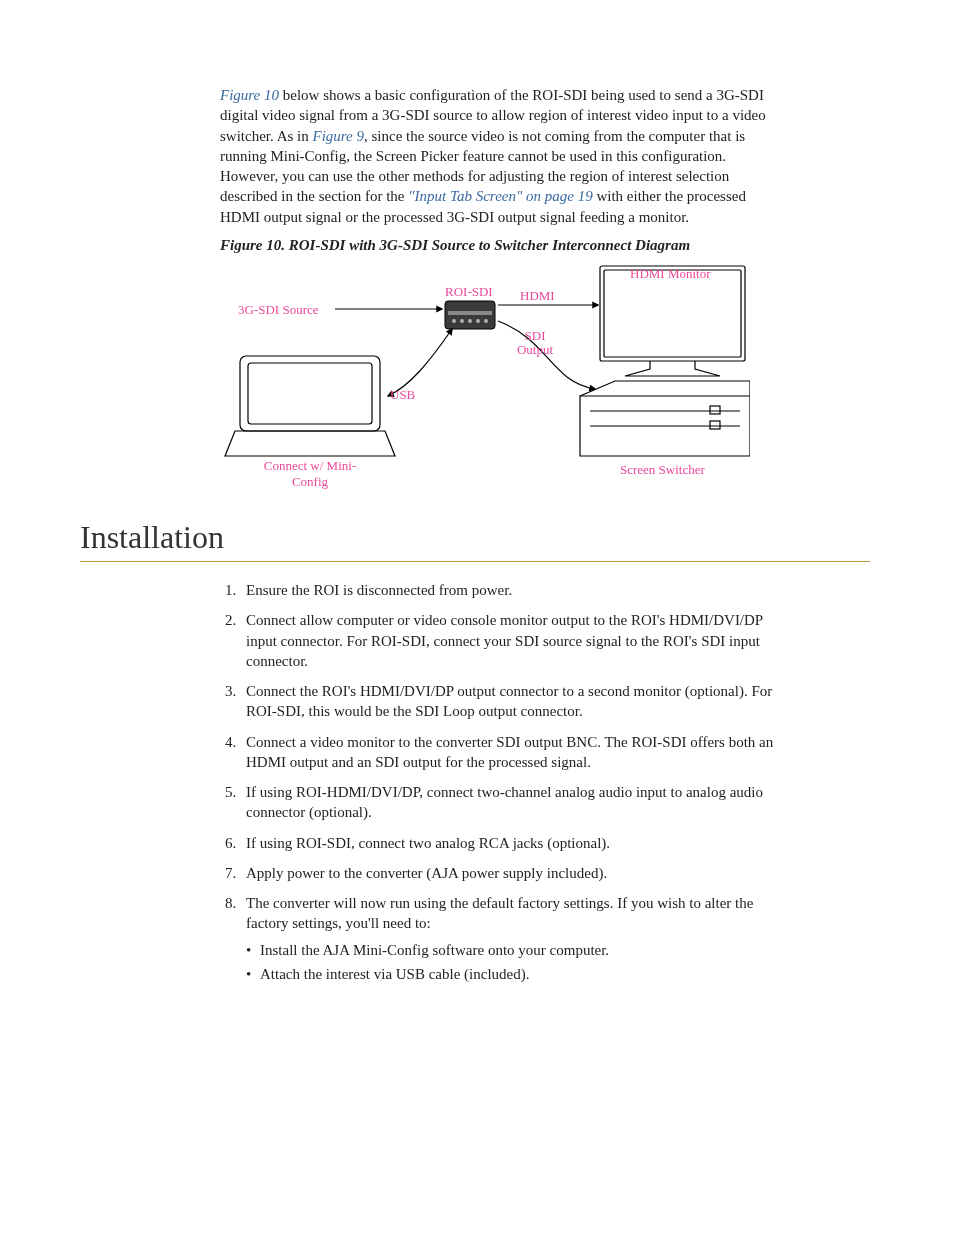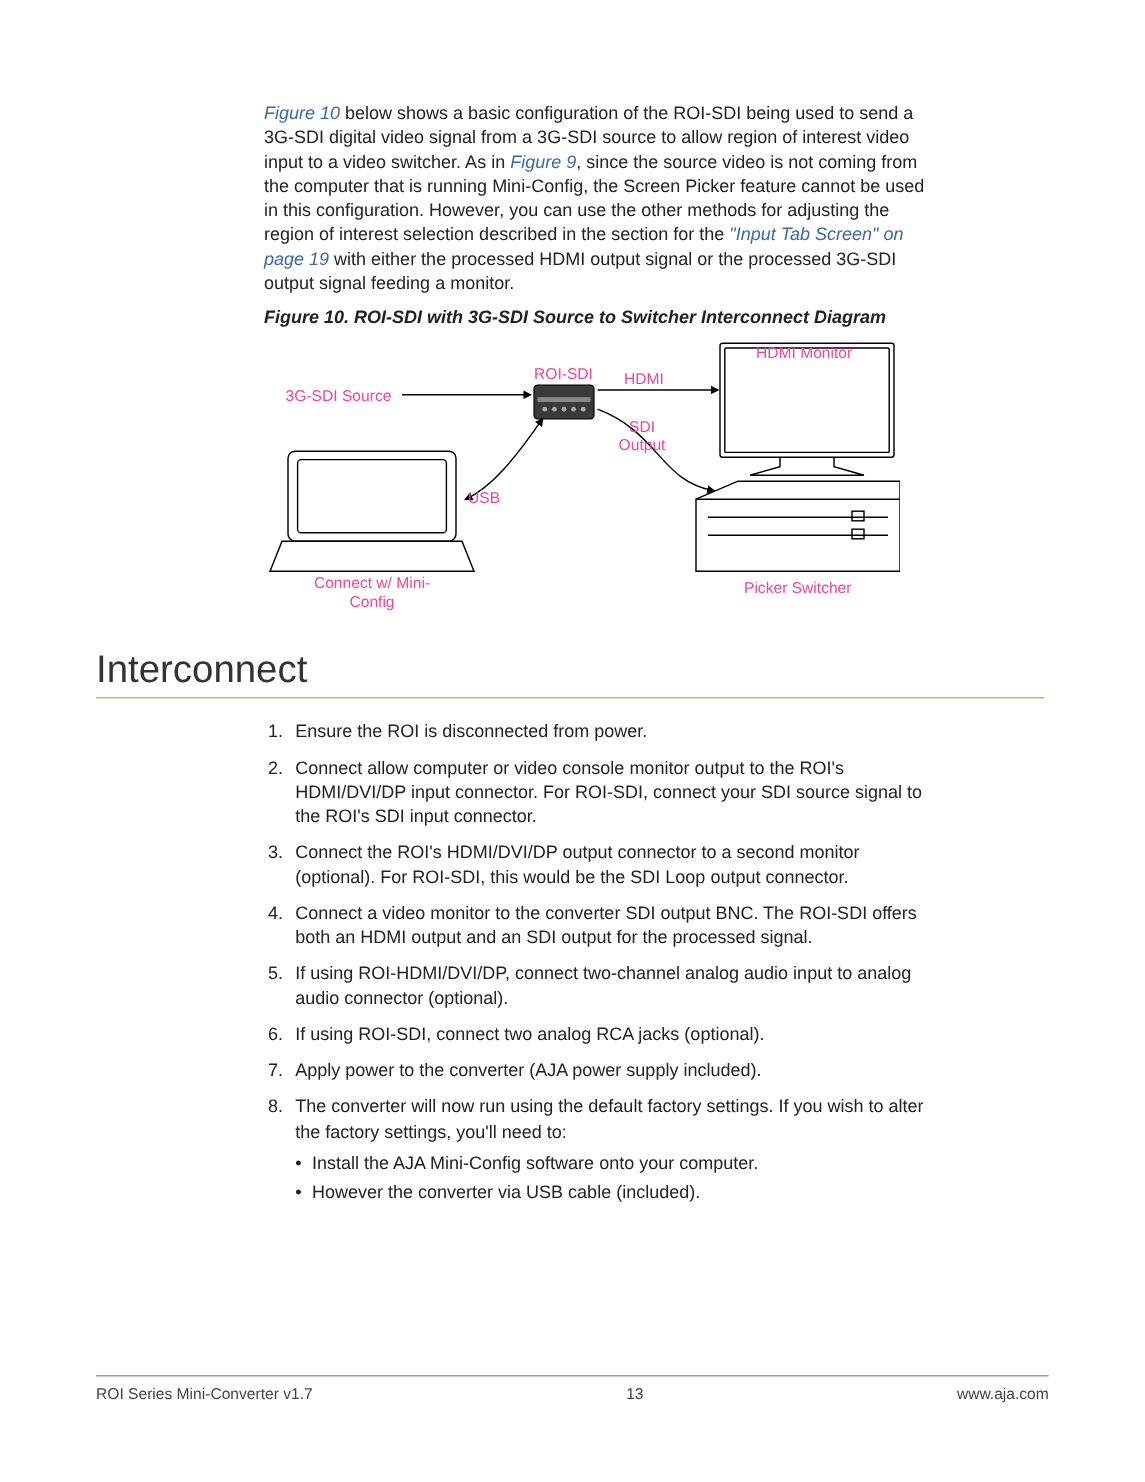--- a/index.html
+++ b/index.html
@@ -13,20 +13,21 @@
     color: #222;
     font-size: 15px;
     line-height: 1.35;
   }
   .page {
     position: relative;
     width: 954px;
     height: 1211px;
     box-sizing: border-box;
     padding: 85px 80px 28px 80px;
+    font-family: Liberation Serif, serif;
   }
   .body-col {
     margin-left: 140px;
     width: 560px;
   }
   a.ref, span.ref {
     color: #3a6aa0;
     font-style: italic;
   }
   .para {
@@ -153,44 +154,39 @@
 
         <path d="M232 68 C 210 100, 190 125, 168 135" stroke="#000" stroke-width="1.2" fill="none" marker-end="url(#arrow)" marker-start="url(#arrow)"></path>
       </svg>
       <div class="lbl" style="left:18px; top:40px;">3G-SDI Source</div>
       <div class="lbl" style="left:225px; top:22px;">ROI-SDI</div>
       <div class="lbl" style="left:300px; top:26px;">HDMI</div>
       <div class="lbl" style="left:290px; top:68px; width:50px; line-height:1.1;">SDI Output</div>
       <div class="lbl" style="left:170px; top:125px;">USB</div>
       <div class="lbl" style="left:35px; top:197px; width:110px; line-height:1.2;">Connect w/ Mini-Config</div>
       <div class="lbl" style="left:410px; top:4px;">HDMI Monitor</div>
-      <div class="lbl" style="left:400px; top:200px;">Picker Switcher</div>
+      <div class="lbl" style="left:400px; top:200px;">Screen Switcher</div>
     </div>
   </div>
 
-  <h1 class="section">Interconnect</h1>
+  <h1 class="section">Installation</h1>
 
   <div class="body-col" style="margin-top:18px;">
     <ol class="steps">
       <li>Ensure the ROI is disconnected from power.</li>
       <li>Connect allow computer or video console monitor output to the ROI's HDMI/DVI/DP input connector. For ROI-SDI, connect your SDI source signal to the ROI's SDI input connector.</li>
       <li>Connect the ROI's HDMI/DVI/DP output connector to a second monitor (optional). For ROI-SDI, this would be the SDI Loop output connector.</li>
       <li>Connect a video monitor to the converter SDI output BNC. The ROI-SDI offers both an HDMI output and an SDI output for the processed signal.</li>
       <li>If using ROI-HDMI/DVI/DP, connect two-channel analog audio input to analog audio connector (optional).</li>
       <li>If using ROI-SDI, connect two analog RCA jacks (optional).</li>
       <li>Apply power to the converter (AJA power supply included).</li>
       <li>
         <span>The converter will now run using the default factory settings. If you wish to alter the factory settings, you'll need to:</span>
         <ul class="sub">
           <li>Install the AJA Mini-Config software onto your computer.</li>
-          <li>However the converter via USB cable (included).</li>
+          <li>Attach the interest via USB cable (included).</li>
         </ul>
       </li>
     </ol>
   </div>
 
-  <div class="footer">
-    <span>ROI Series Mini-Converter v1.7</span>
-    <span>13</span>
-    <span>www.aja.com</span>
-  </div>
 
 </div>
 
 </body></html>

